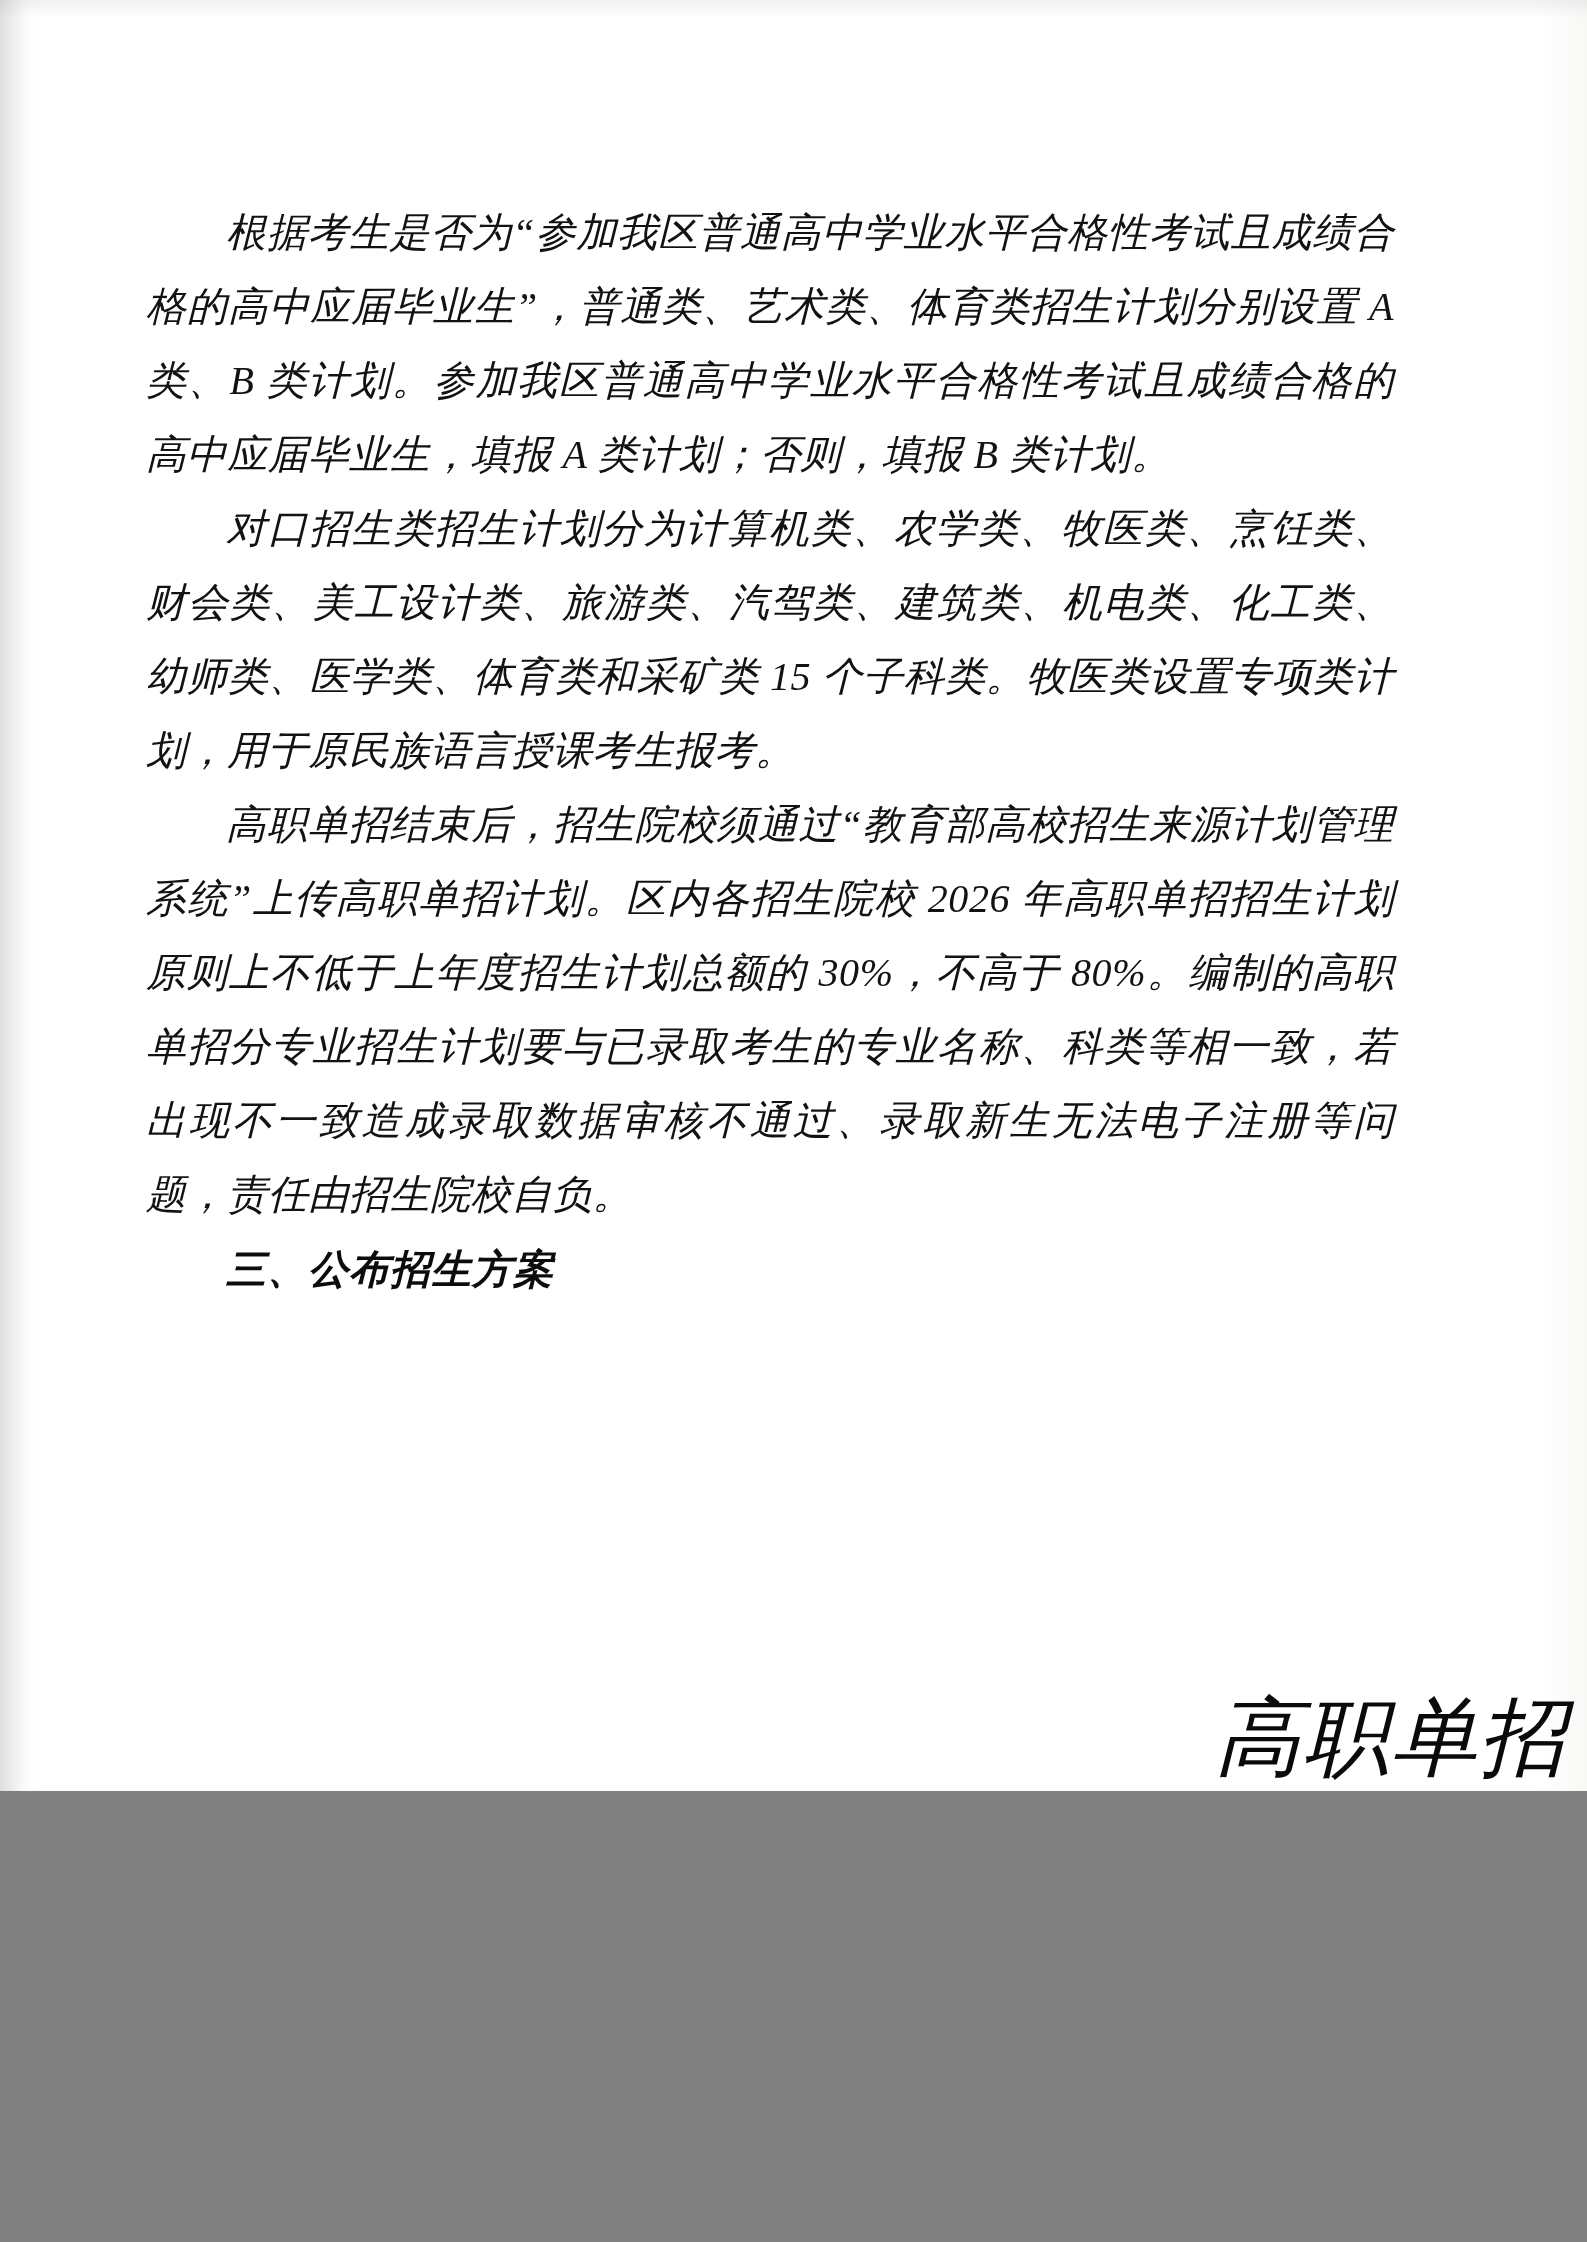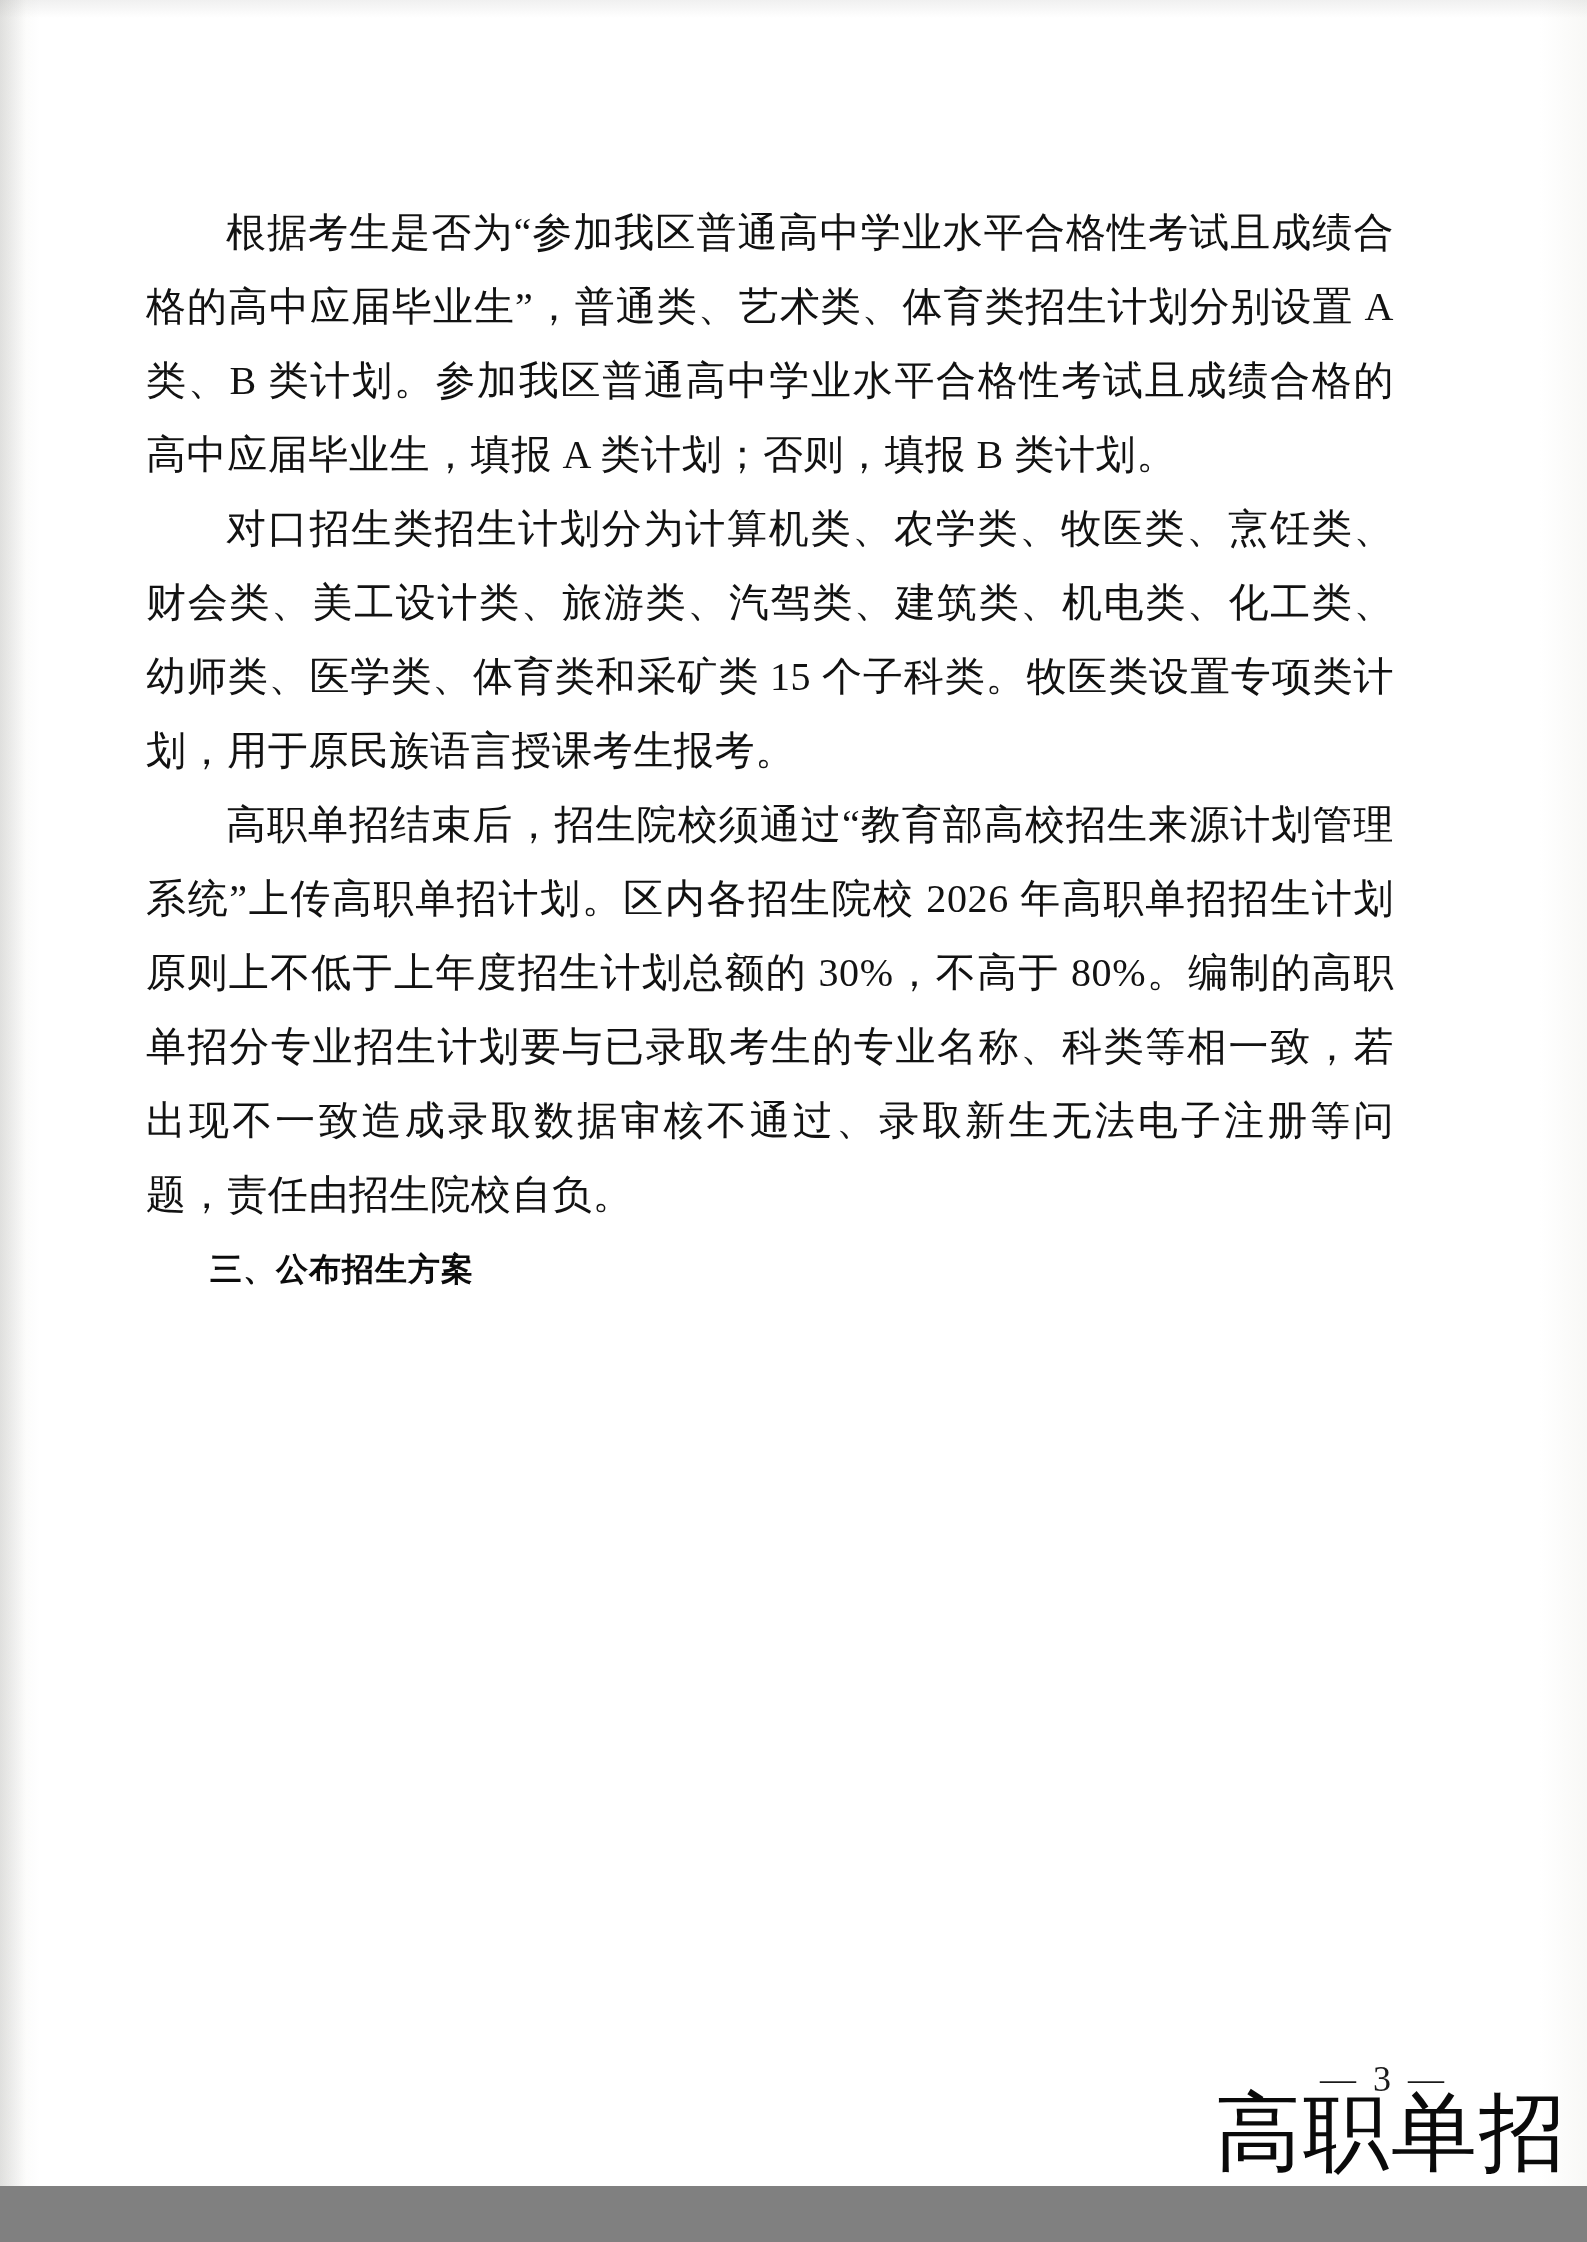--- a/index.html
+++ b/index.html
@@ -3,26 +3,27 @@
 <meta charset="utf-8">
 <style>
   html, body {
     margin: 0;
     padding: 0;
     background: #808080;
   }
   .page {
     position: relative;
     width: 1587px;
-    height: 2186px;
+    height: 1791px;
     background: #ffffff;
     overflow: hidden;
     
     background-image:
       linear-gradient(to right, rgba(246,246,244,1) 0px, rgba(255,255,255,1) 40px, rgba(255,255,255,1) 1540px, rgba(248,248,246,1) 1587px);
+    font-style: italic;
   }
   
   .scan-edge-left {
     position: absolute;
     left: 0; top: 0;
     width: 26px; height: 100%;
     background: linear-gradient(to right, rgba(120,120,120,0.18), rgba(255,255,255,0));
     pointer-events: none;
   }
   .scan-edge-top {
@@ -48,21 +49,21 @@
   }
   p.para {
     margin: 0 0 0 0;
     text-indent: 2em;
     text-align: justify;
     text-justify: inter-character;
   }
   h2.section-heading {
     margin: 0;
     font-family: "DejaVu Sans", "Liberation Sans", sans-serif;
-    font-size: 32px;
+    font-size: 40px;
     font-weight: bold;
     line-height: 74px;
     text-indent: 2em;
     color: #0c0c0c;
     letter-spacing: 1px;
   }
 
   .page-number {
     position: absolute;
     left: 0;

